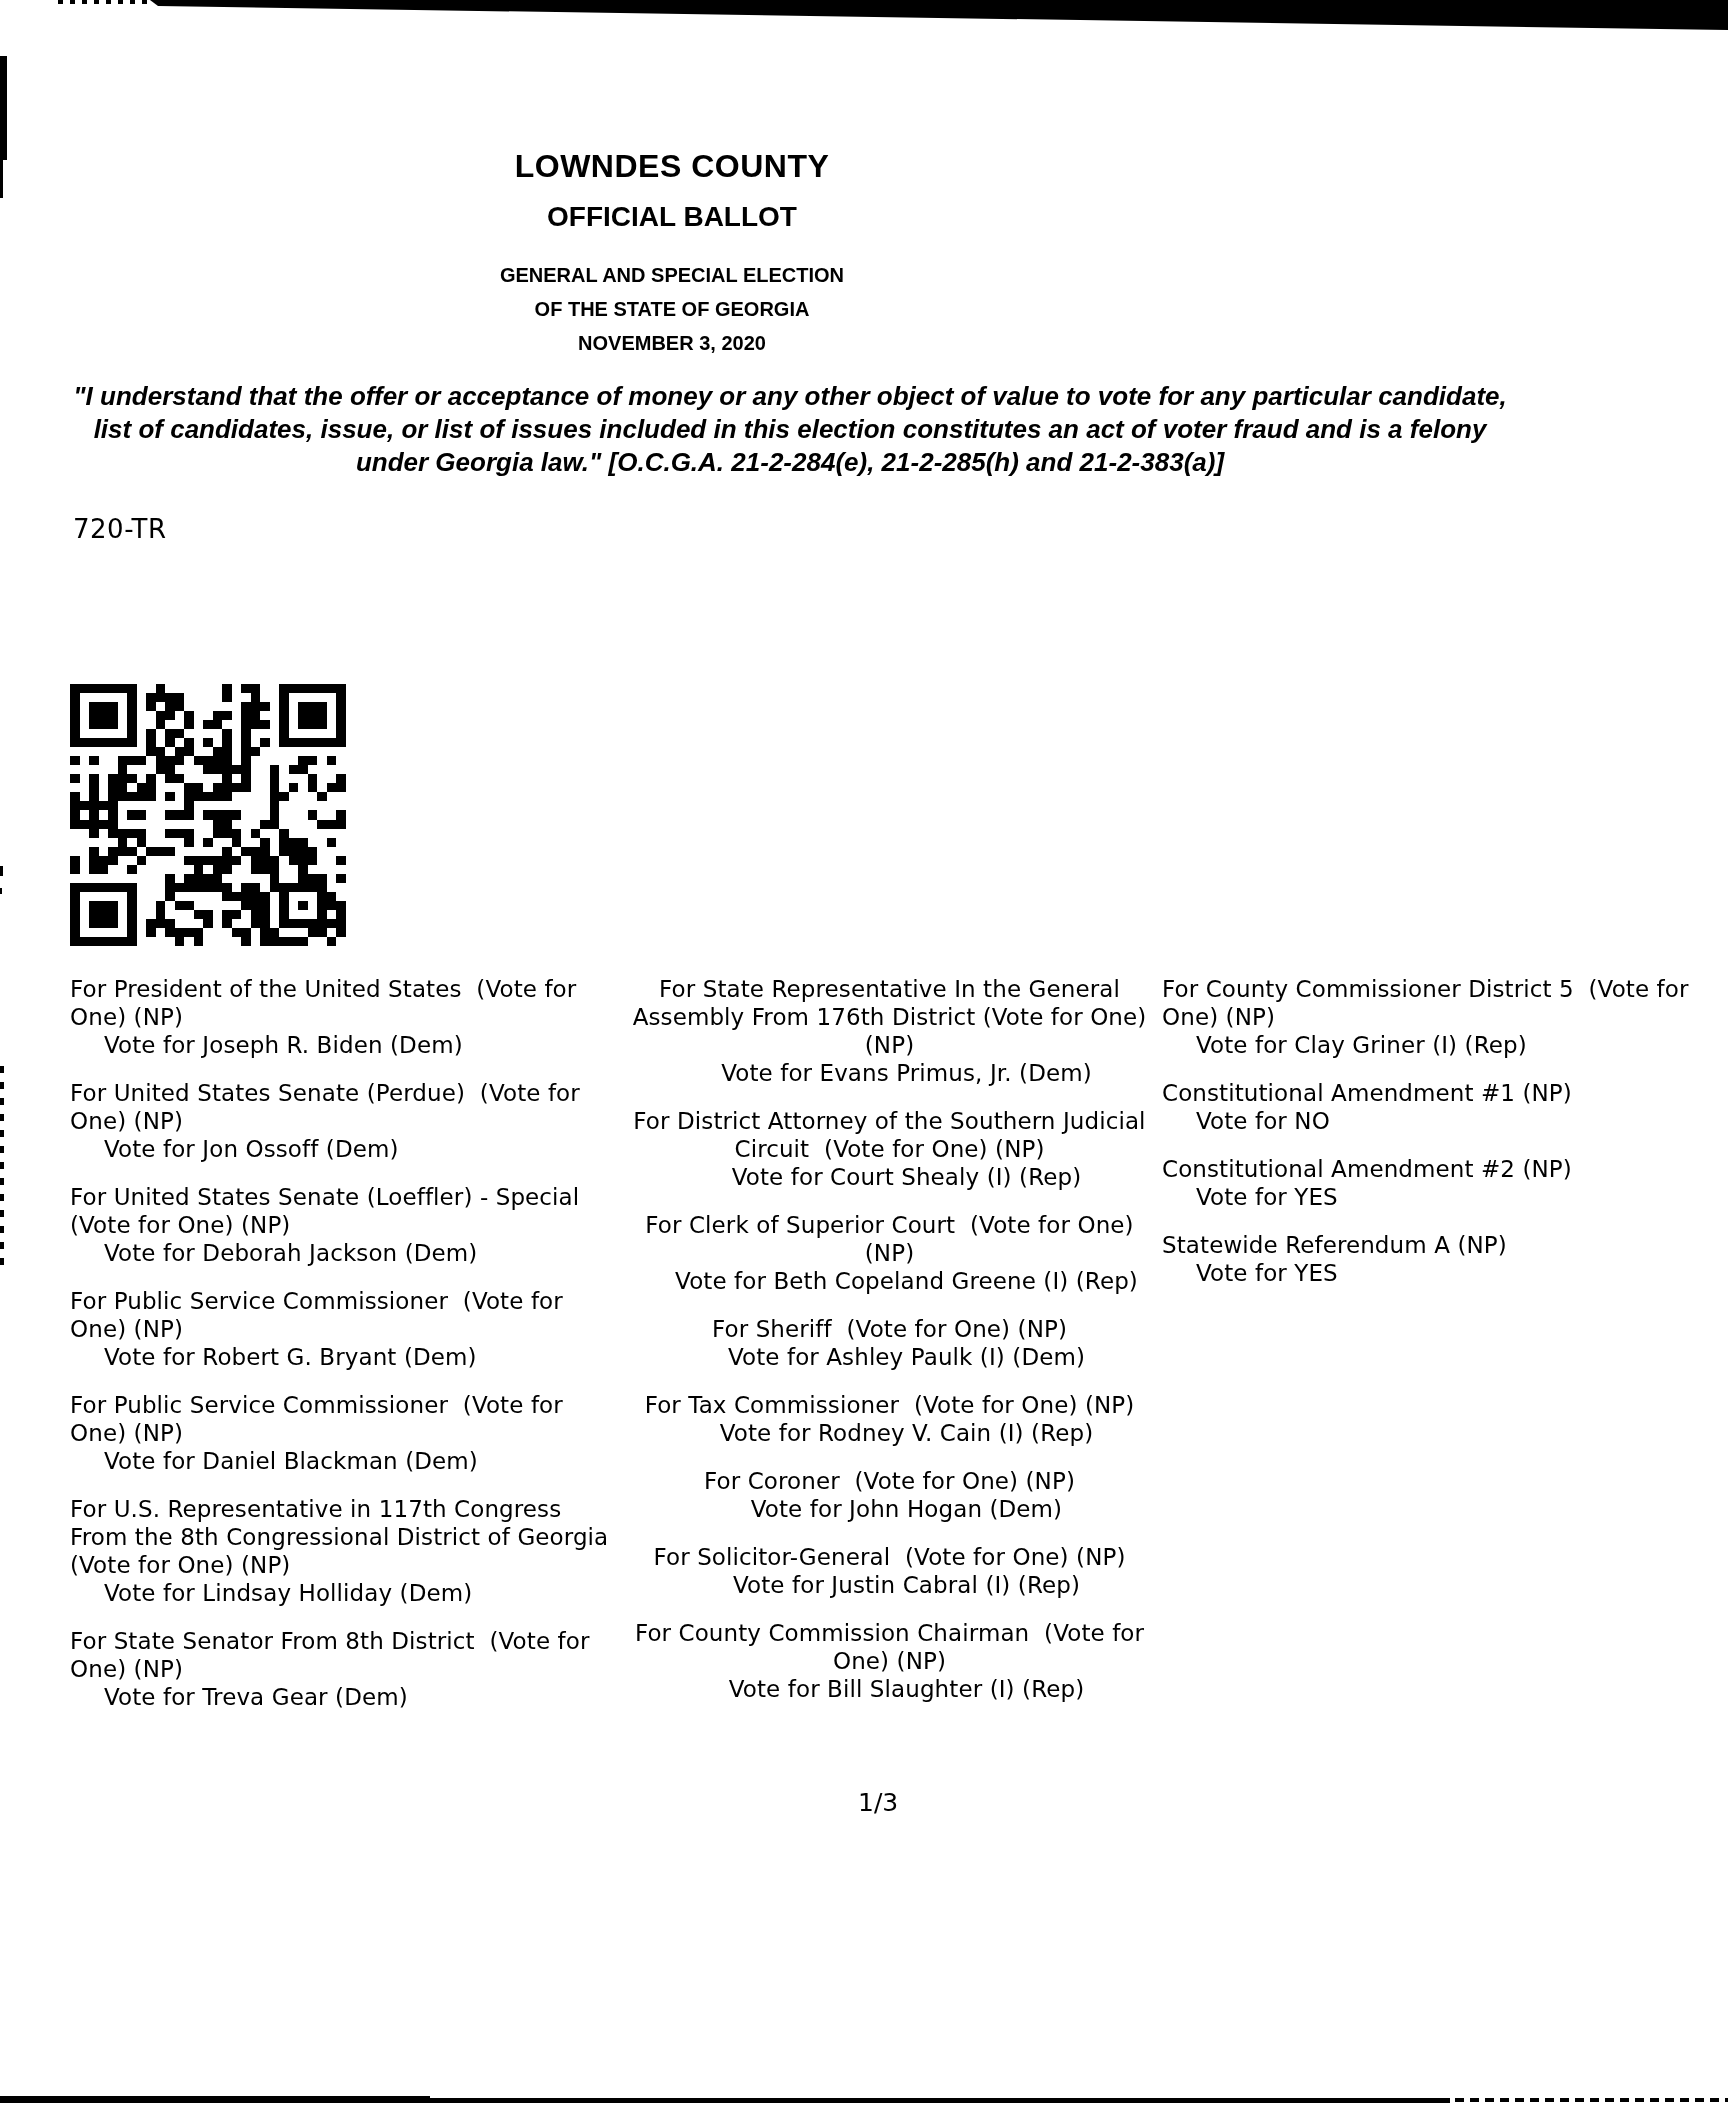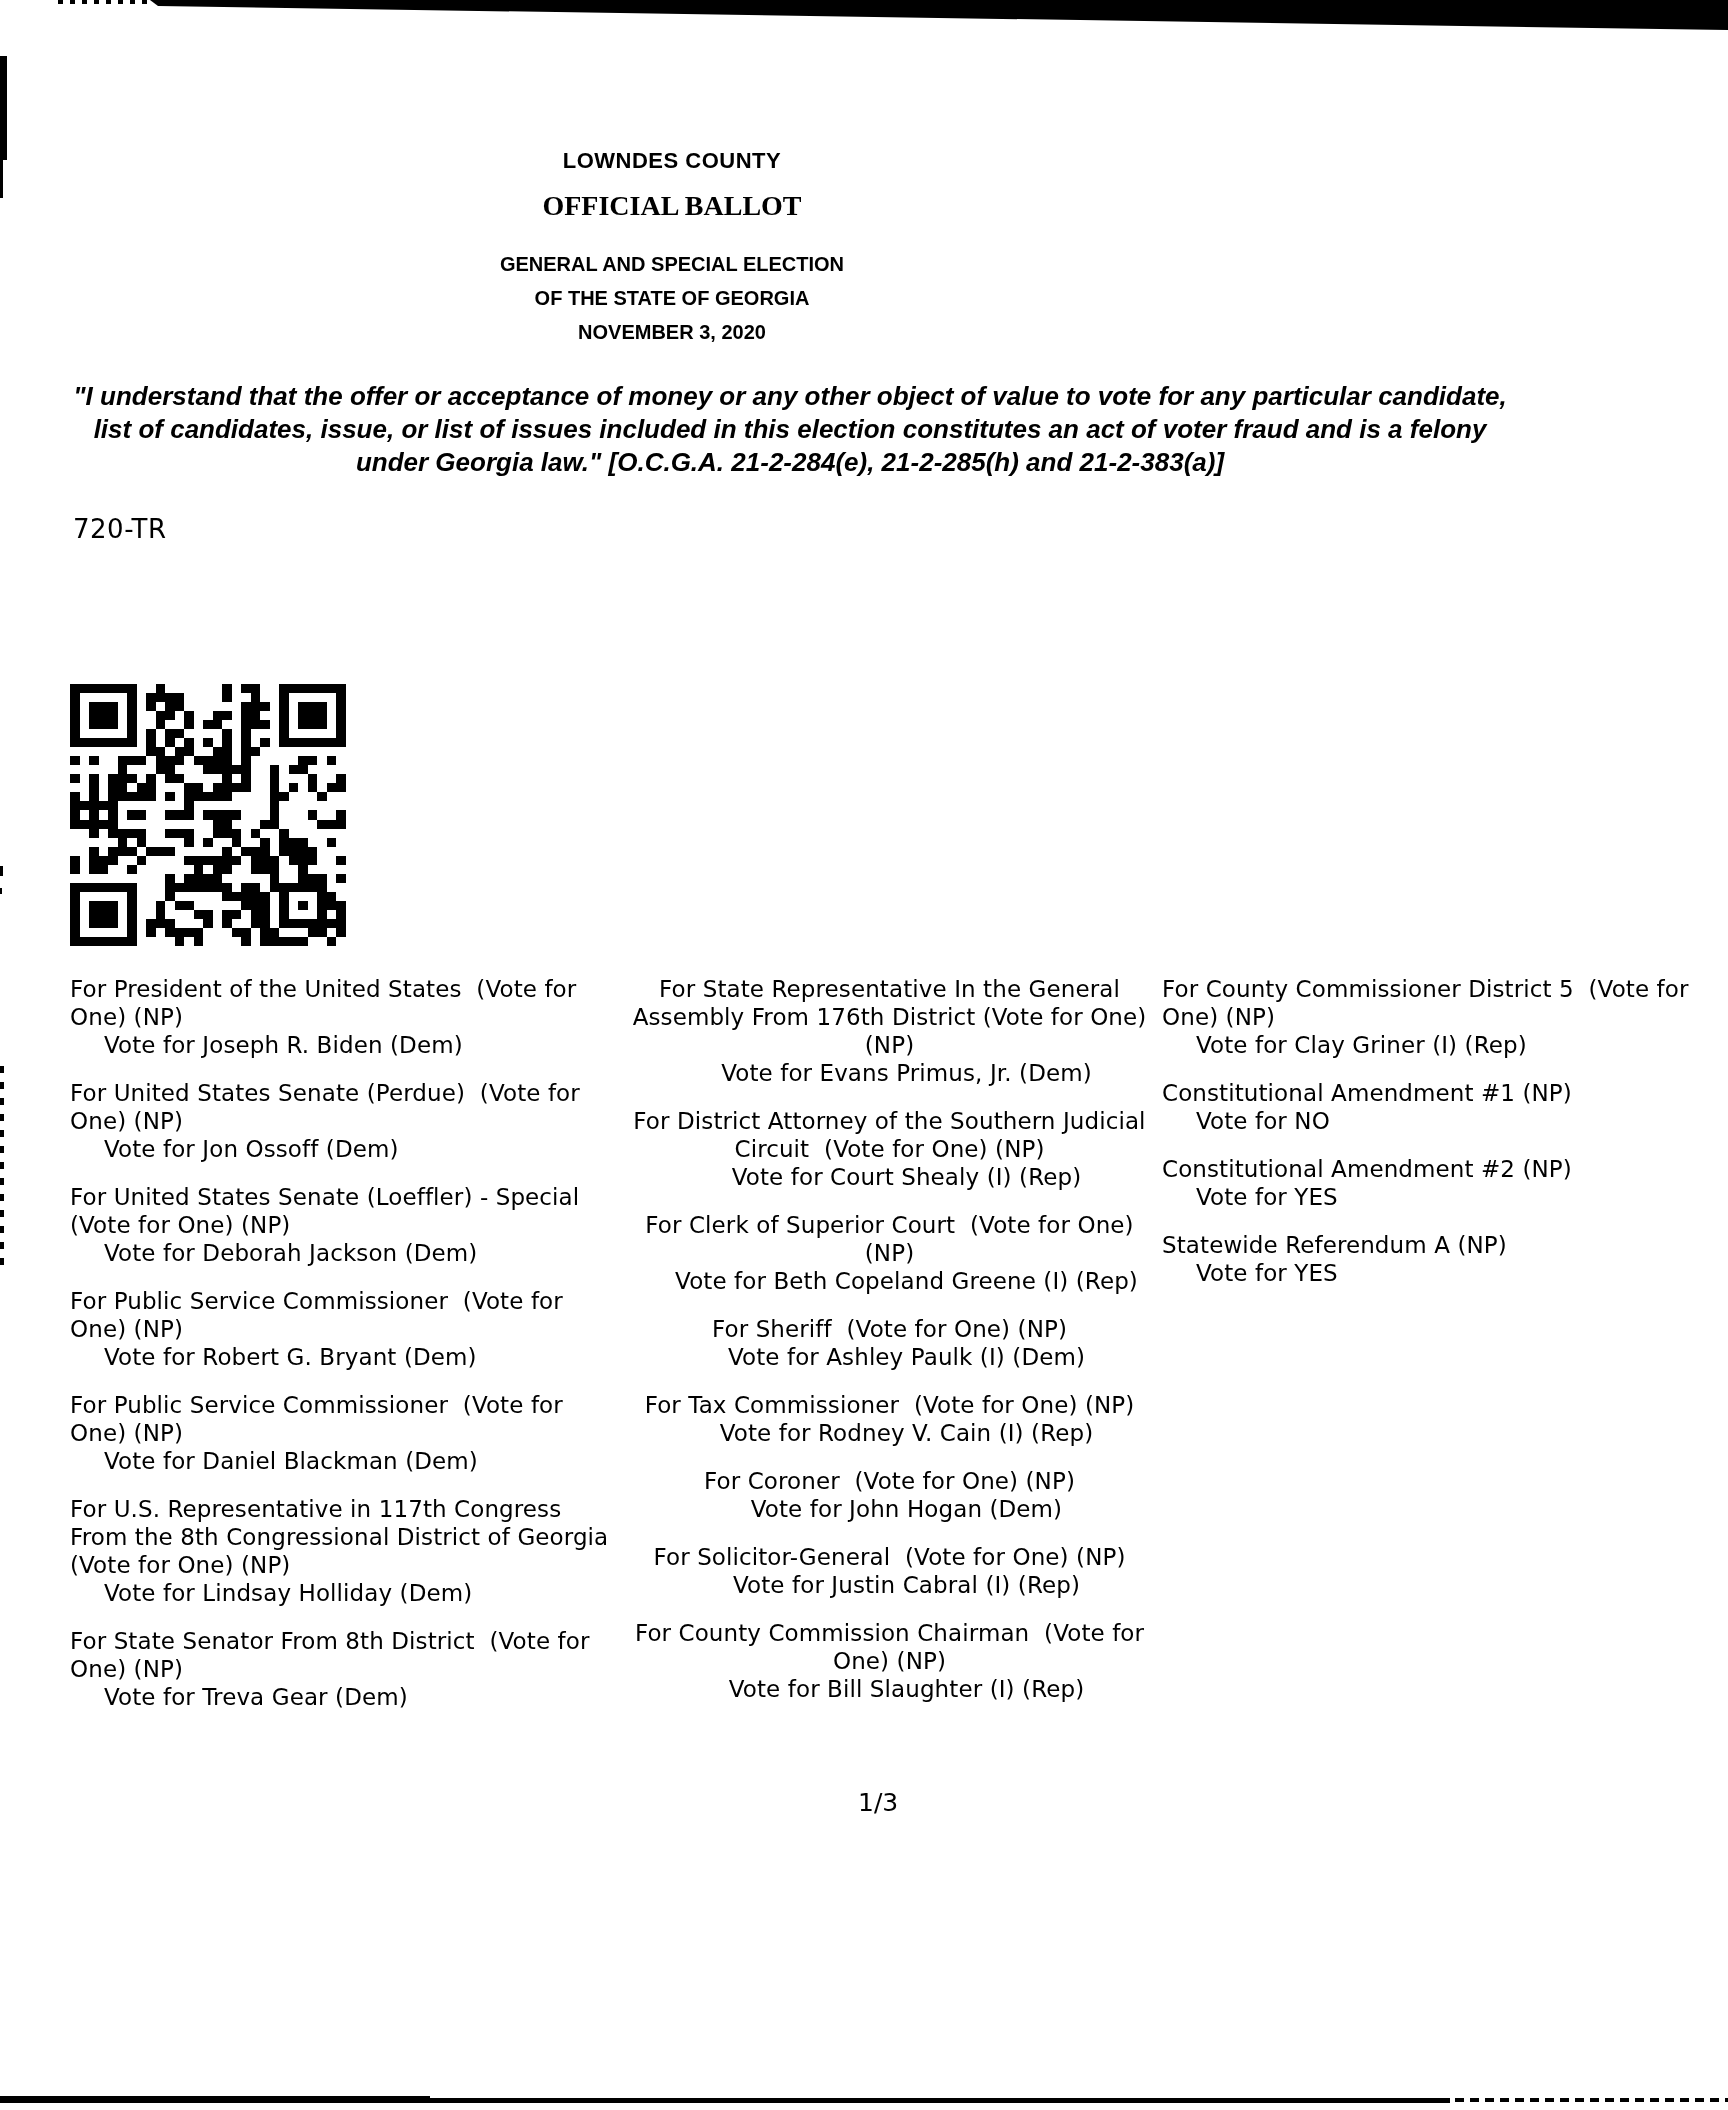--- a/index.html
+++ b/index.html
@@ -31,22 +31,22 @@
   .bottom-line-c{
     position:absolute;left:1440px;top:2098px;width:288px;height:4px;
     background:repeating-linear-gradient(90deg,#000 0 9px,transparent 9px 15px);
   }
 
   
   header{
     position:absolute;left:0;top:148px;width:1344px;text-align:center;
     font-family:"Liberation Sans",sans-serif;font-weight:bold;
   }
-  .county{font-size:22px;letter-spacing:.5px;margin:0 0 16px 0;}
-  .ballot-title{font-size:28px;margin:0 0 25px 0;font-family:Liberation Serif, serif;}
+  .county{font-size:32px;letter-spacing:.5px;margin:0 0 16px 0;}
+  .ballot-title{font-size:28px;margin:0 0 25px 0;}
   .election-line{font-size:20px;line-height:34px;}
 
   
   .disclaimer{
     position:absolute;left:40px;top:380px;width:1500px;text-align:center;
     font-family:"Liberation Sans",sans-serif;font-style:italic;font-weight:bold;
     font-size:26px;line-height:33px;
   }
 
   .ballot-style{position:absolute;left:73px;top:514px;font-size:26px;letter-spacing:.5px;}

